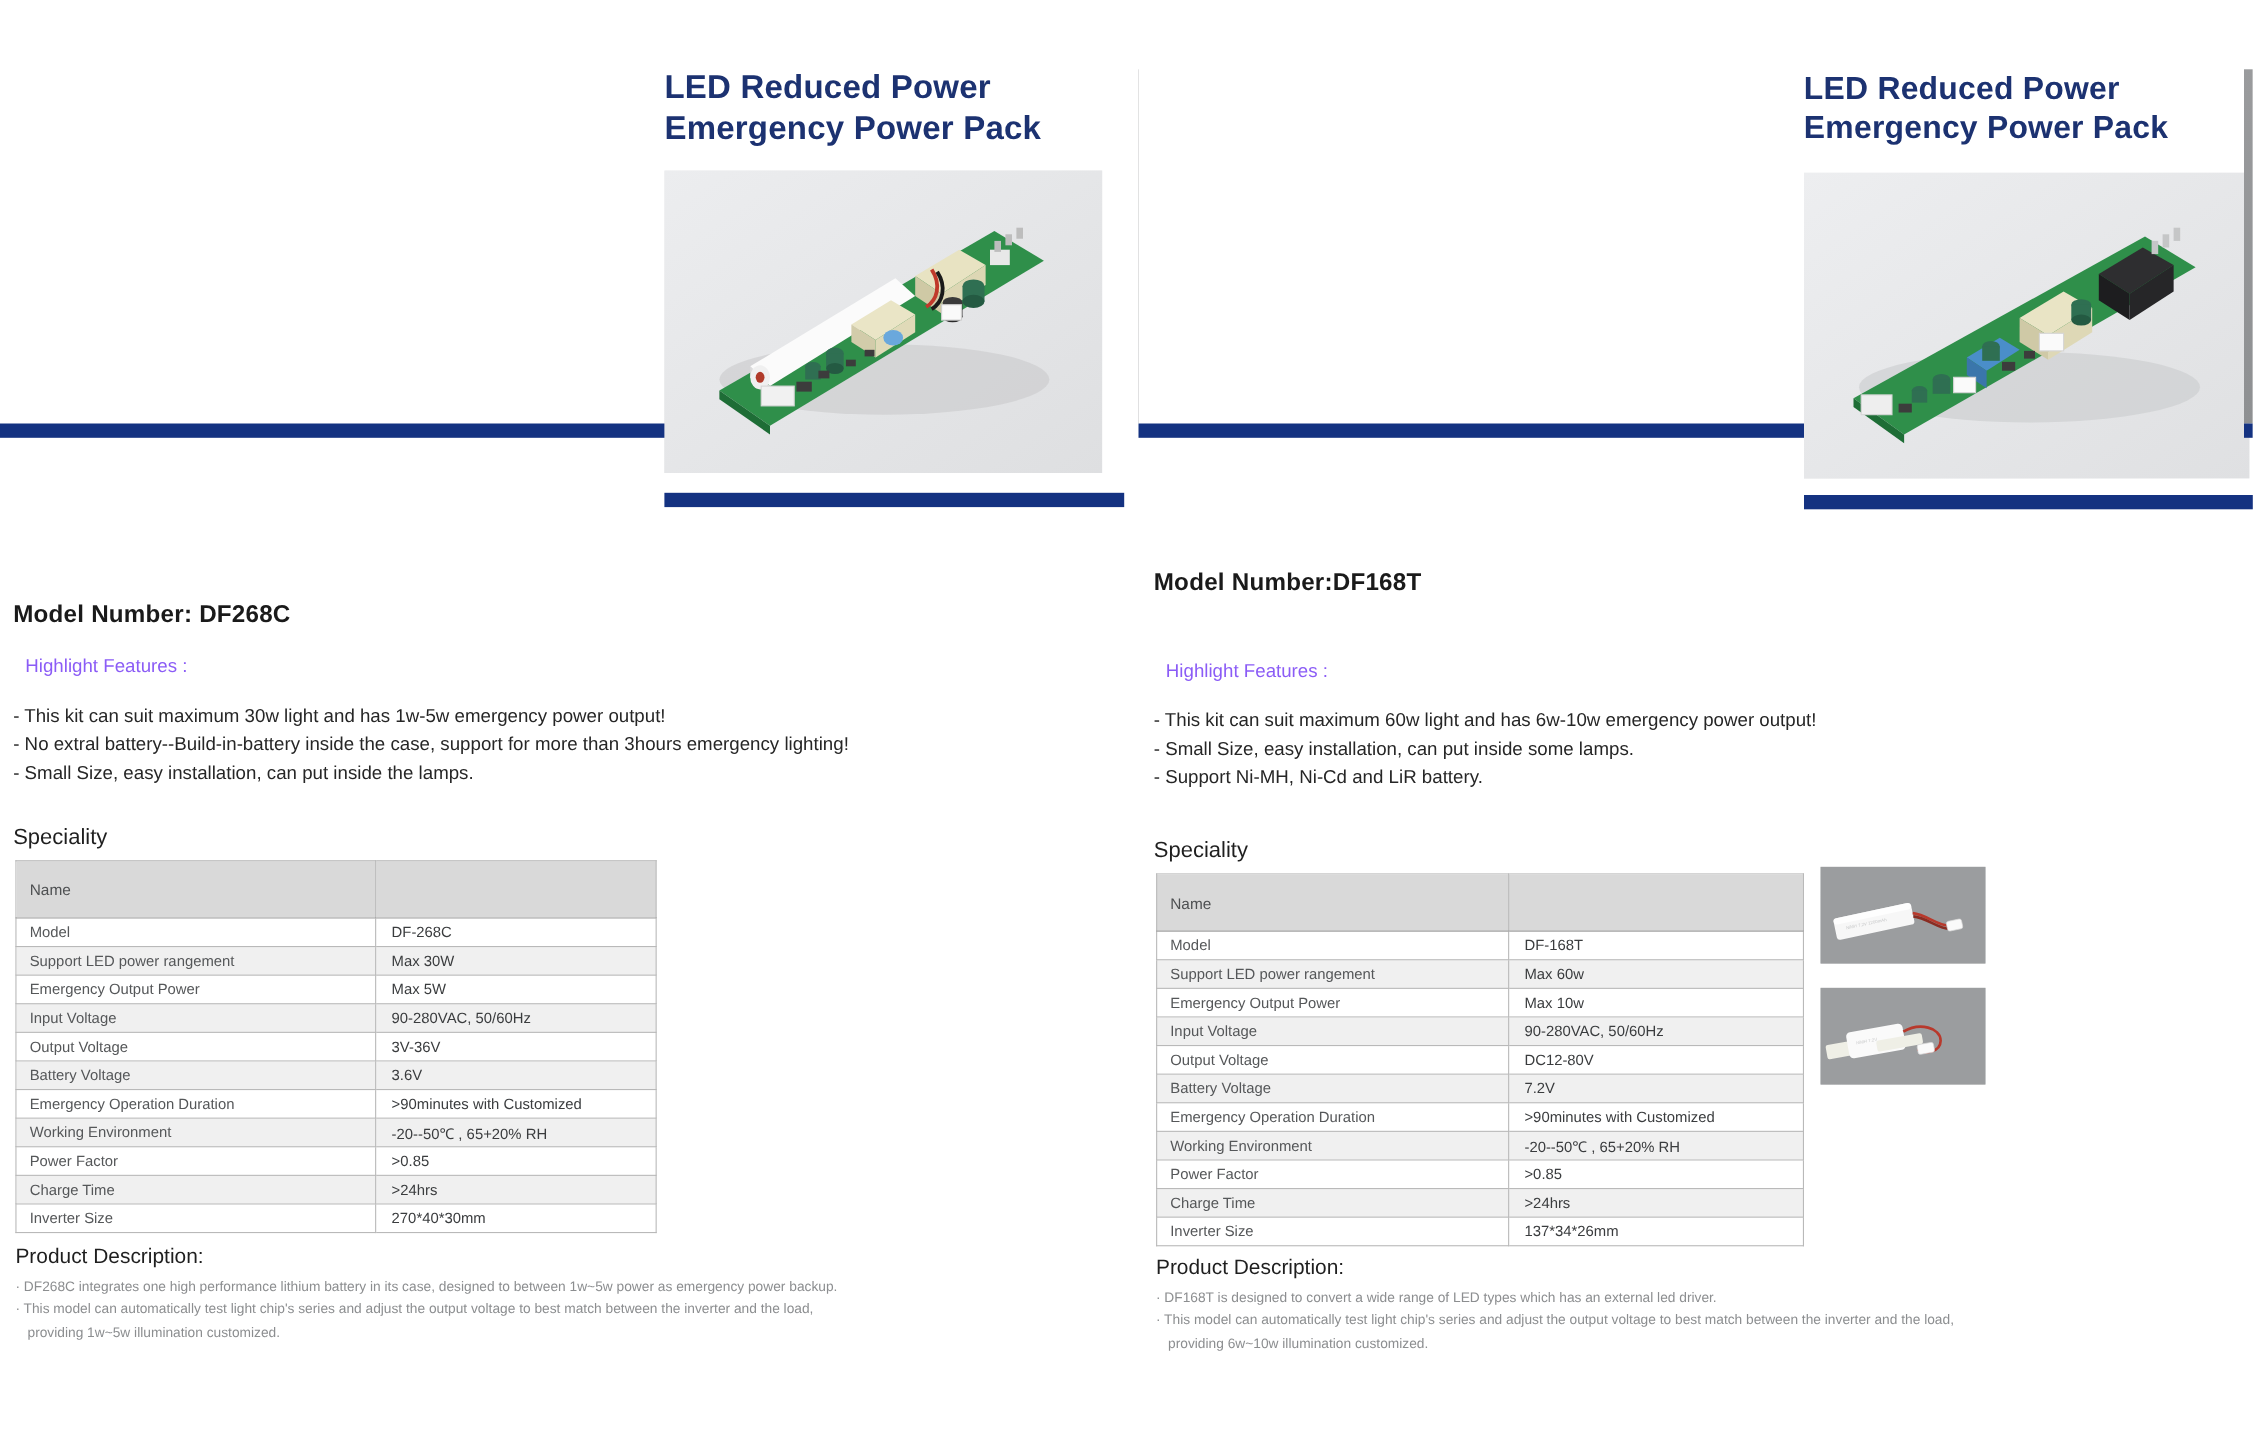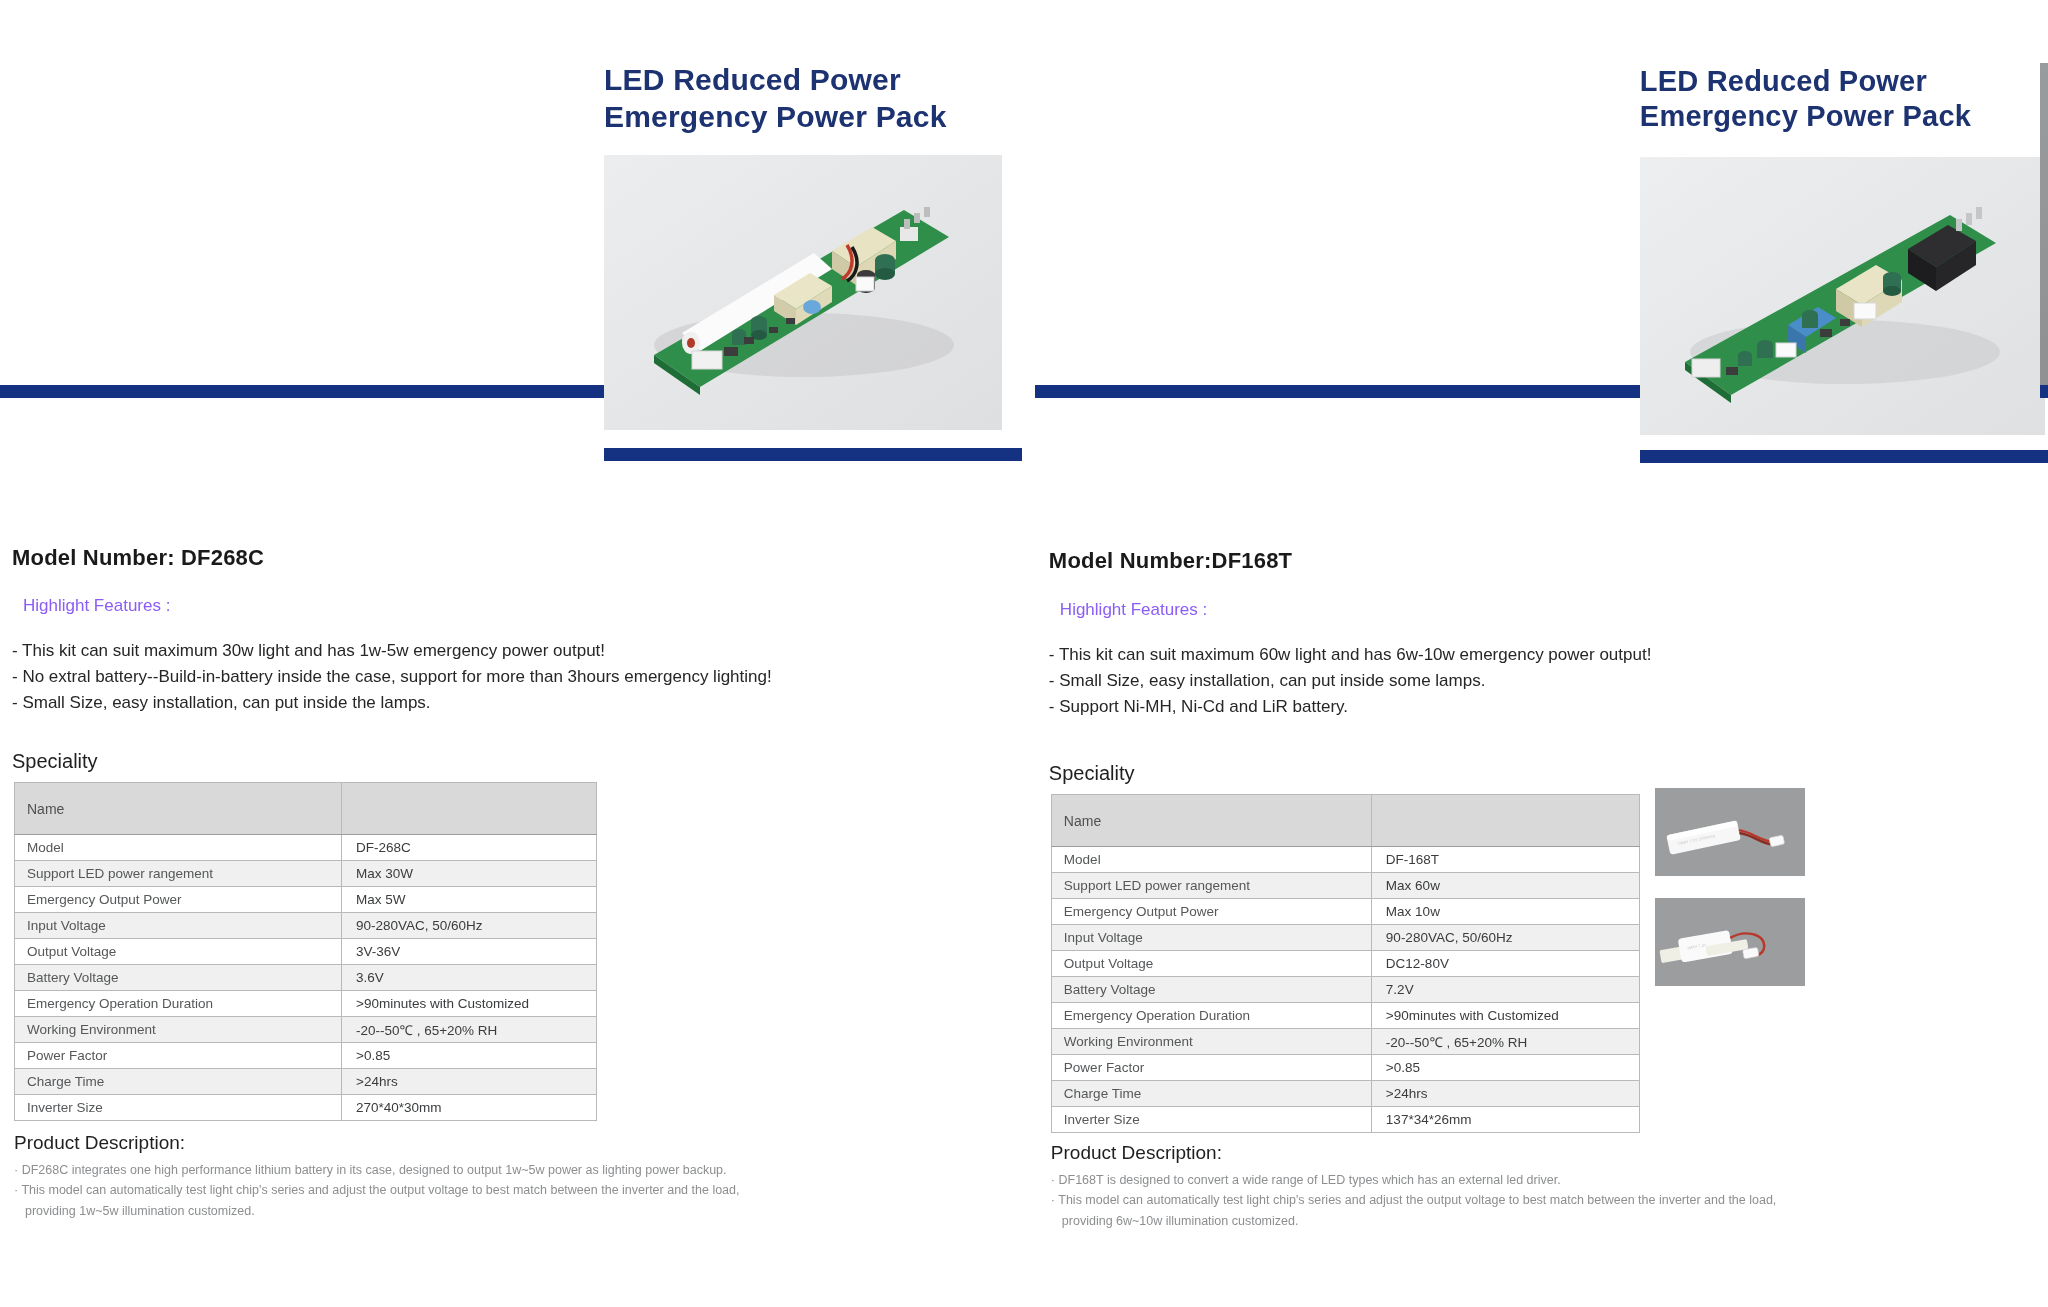--- a/index.html
+++ b/index.html
@@ -320,21 +320,21 @@
         <tr>
           <td>Inverter Size</td>
           <td class="val">270*40*30mm</td>
         </tr>
       </tbody>
     </table>
 
     <div class="content" style="top:1132px;left:14px;">
       <div class="desc-title">Product Description:</div>
       <div style="margin-top:6px;">
-        <div class="desc-line">· DF268C integrates one high performance lithium battery in its case, designed to output 1w~5w power as lighting power backup.</div>
+        <div class="desc-line">· DF268C integrates one high performance lithium battery in its case, designed to between 1w~5w power as emergency power backup.</div>
         <div class="desc-line">· This model can automatically test light chip's series and adjust the output voltage to best match between the inverter and the load,</div>
         <div class="desc-line desc-cont">providing 1w~5w illumination customized.</div>
       </div>
     </div>
   </div>
 
   <div class="gutter"></div>
 
   <div class="panel panel-right">
 
@@ -497,21 +497,21 @@
 
             <rect x="52" y="202" width="28" height="18" fill="#eeeeee" stroke="#d6d6d6"></rect>
           </svg>
         </div>
       </div>
 
       <div class="accent-bar" style="left:0;top:385px;width:605px;height:13px;"></div>
       <div class="accent-bar" style="left:605px;top:450px;width:413px;height:13px;"></div>
     </div>
 
-    <div class="content" style="top:548px;left:14px;">
+    <div class="content" style="top:516px;left:14px;">
       <div class="model-number">Model Number:DF168T</div>
     </div>
 
     <div class="content" style="top:600px;left:14px;">
       <div class="features-head">Highlight Features :</div>
       <div class="feature-item">- This kit can suit maximum 60w light and has 6w-10w emergency power output!</div>
       <div class="feature-item">- Small Size, easy installation, can put inside some lamps.</div>
       <div class="feature-item">- Support Ni-MH, Ni-Cd and LiR battery.</div>
     </div>
 

